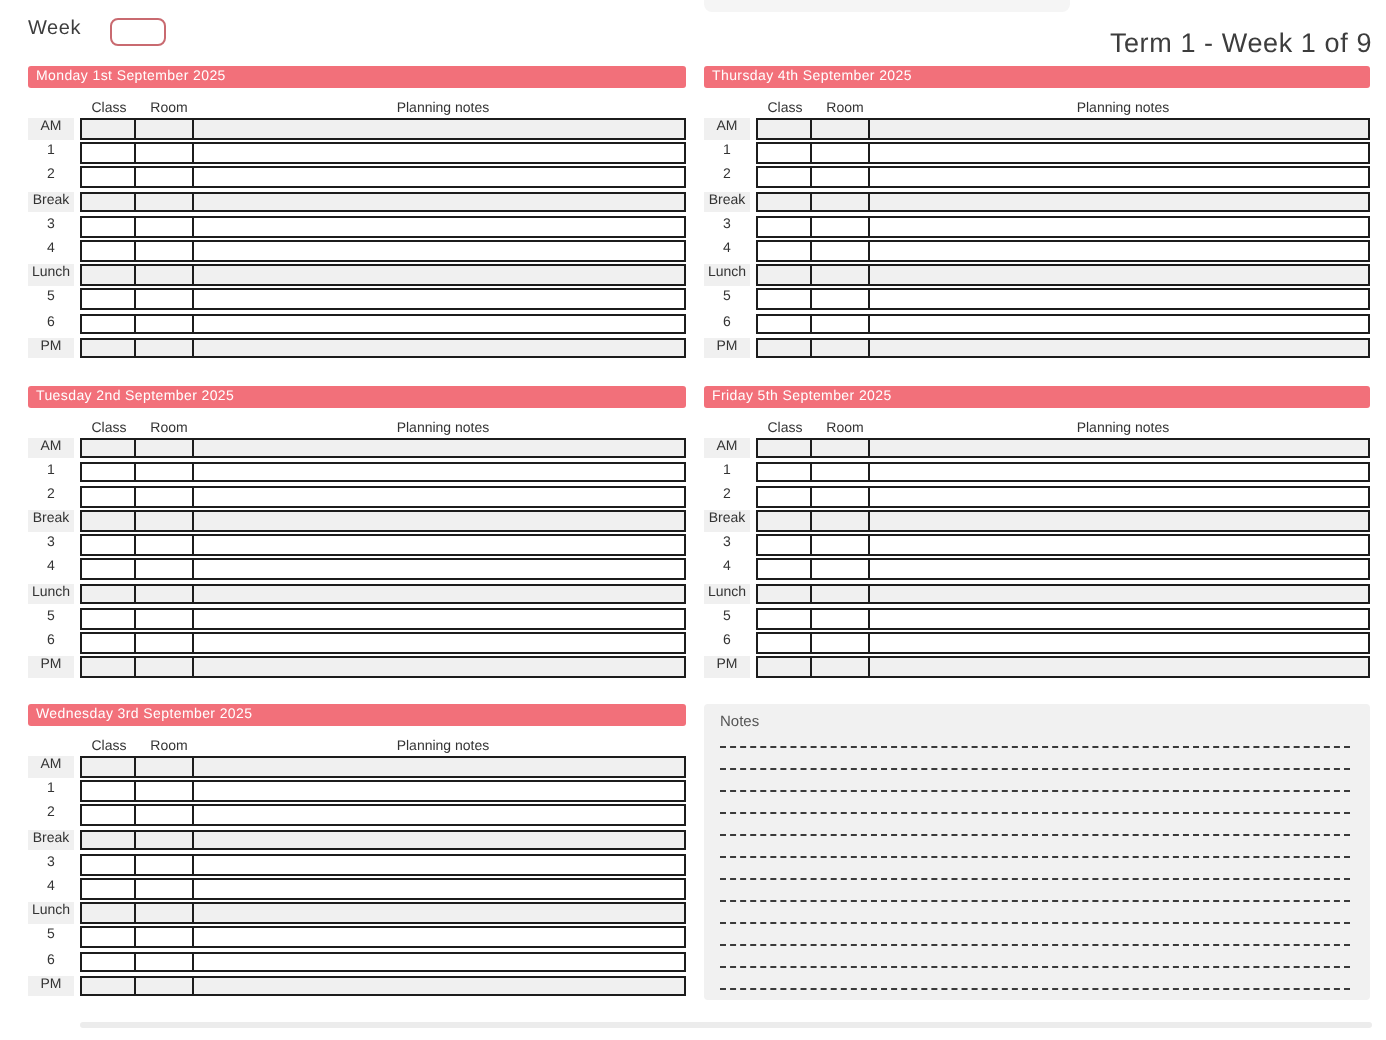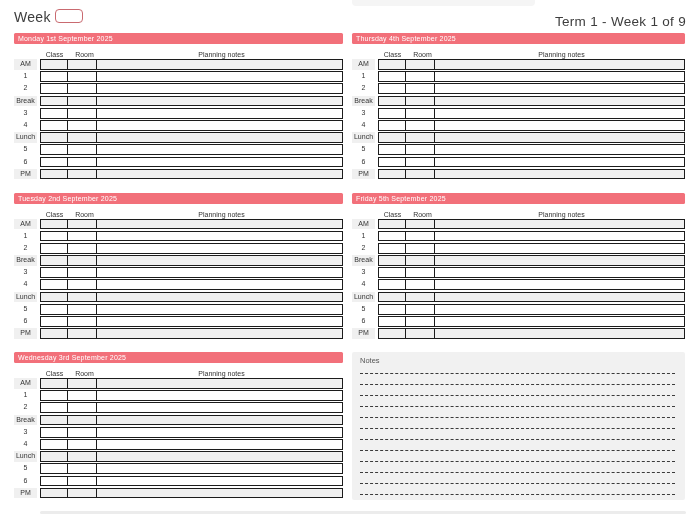--- a/index.html
+++ b/index.html
@@ -15,21 +15,21 @@
   *{margin:0;padding:0;box-sizing:border-box;}
   html,body{width:693px;height:520px;}
   body{
     position:relative;
     background:#ffffff;
     font-family:"Liberation Sans", sans-serif;
     color:var(--text-dark);
     overflow:hidden;
   }
   #top-pill{position:absolute;left:352px;top:0;width:183px;height:6px;background:#f5f5f5;border-radius:0 0 4px 4px;}
-  #week-label{position:absolute;left:14px;top:9px;font-size:14px;letter-spacing:.3px;color:var(--text-dark);text-align:right;}
+  #week-label{position:absolute;left:14px;top:9px;font-size:10px;letter-spacing:.3px;color:var(--text-dark);text-align:right;}
   #week-box{position:absolute;left:55px;top:9px;width:28px;height:14px;background:#fff;border:1.3px solid var(--week-box-border);border-radius:4px;}
   #term-title{position:absolute;top:14px;right:7px;font-size:13.5px;letter-spacing:.3px;color:var(--text-dark);}
   #col-left{position:absolute;left:14px;top:33px;width:329px;height:470px;}
   #col-right{position:absolute;left:352px;top:33px;width:333px;height:470px;}
 
   .day{position:absolute;left:0;right:0;}
   .day-bar{height:11px;background:var(--accent);border-radius:1.5px;padding-left:4px;display:flex;align-items:center;}
   .day-title{font-size:7px;line-height:11px;color:var(--text-on-accent);letter-spacing:.2px;white-space:nowrap;}
   .colheads{height:15px;display:flex;align-items:flex-end;padding-bottom:1px;font-size:7px;color:#333;}
   .ch-spacer{width:26px;}

